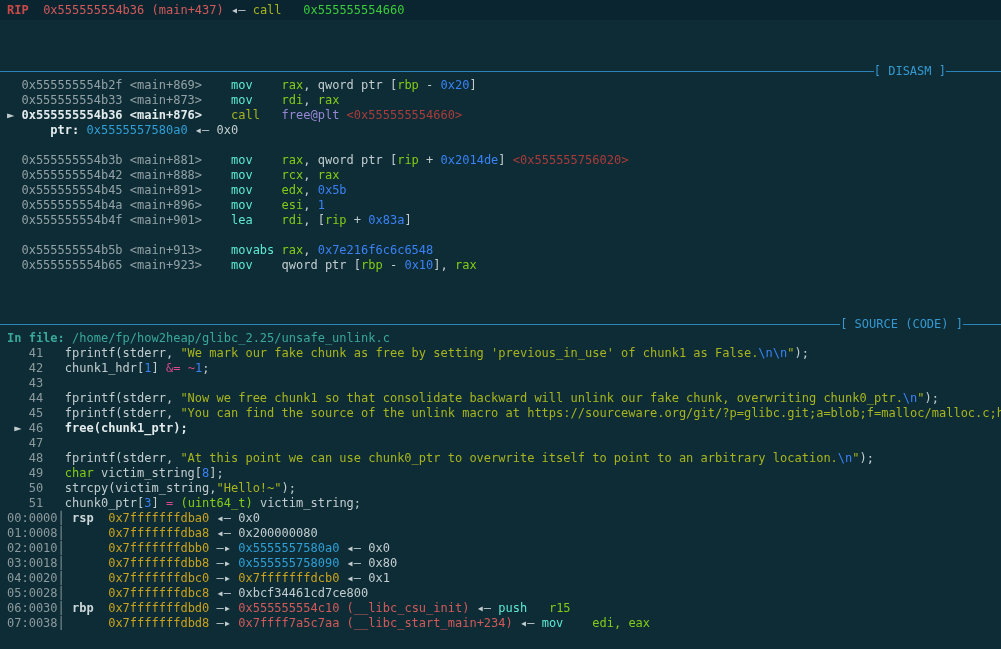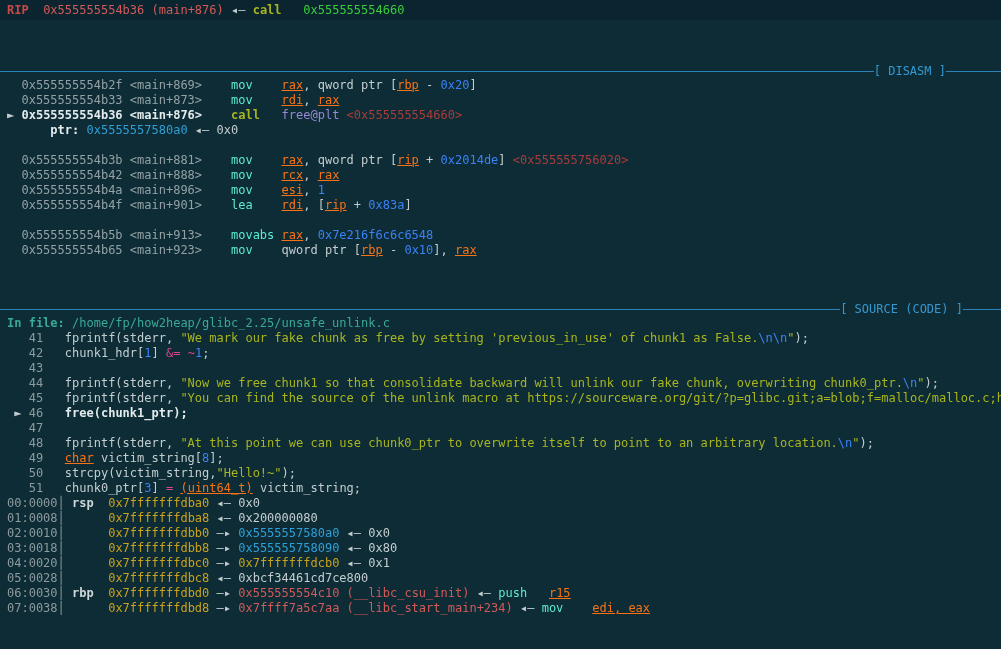--- a/index.html
+++ b/index.html
@@ -9,23 +9,23 @@
     font-family:"DejaVu Sans Mono",monospace;font-size:12px;line-height:15px;
   }
   .tl{min-height:15px;height:15px;white-space:pre;padding-left:7px;}
   .topbar{height:20px;background:#0b2530;display:flex;align-items:center;}
   .topbar .tl{height:20px;line-height:20px;}
   
   .t  {color:#c3cdd0;}
   .a  {color:#93a1a6;}
   .ln {color:#8d9a9e;}
   .m  {color:#5eead4;}
-  .mb {color:#a8b51e;font-weight:bold;margin-top:40px;}
+  .mb {color:#a8b51e;font-weight:normal;margin-top:40px;}
   .str{color:#a8b51e;}
-  .r  {color:#f97316;text-decoration:underline;}
+  .r  {color:#84cc16;}
   .n  {color:#3b82f6;}
   .s  {color:#9887d4;}
   .dr {color:#ab3b3b;}
   .rd {color:#d25a5a;}
   .rb {color:#c94848;font-weight:bold;}
   .g  {color:#3acc3a;}
   .gd {color:#c9a21e;}
   .b  {color:#2f9fd6;}
   .tl2{color:#3aa89b;}
   .tlb{color:#3aa89b;font-weight:bold;}
@@ -48,34 +48,35 @@
   .prompt{color:#d14f10;font-weight:bold;padding-left:7px;}
   .cursor{display:inline-block;width:8px;height:16px;background:#a6aeac;margin-left:1px;vertical-align:middle;}
   .watermark{font-family:Liberation Serif, serif;font-size:11px;color:#eef3f4;padding-right:28px;}
 </style>
 </head>
 <body>
 
 <div class="screen">
 
   <div class="topbar">
-      <div class="tl"><span class="rb">RIP</span><span class="t">  </span><span class="rd">0x555555554b36 (main+876)</span><span class="t"> ◂— </span><span class="mb">call</span><span class="t">   </span><span class="g">0x555555554660</span></div>
+      <div class="tl"><span class="rb">RIP</span><span class="t">  </span><span class="rd">0x555555554b36 (main+437)</span><span class="t"> ◂— </span><span class="mb">call</span><span class="t">   </span><span class="g">0x555555554660</span></div>
     </div>
 
   <div class="sep" id="sep-disasm">
     <span class="rule head"></span><span class="lbl">[ DISASM ]</span><span class="rule tail"></span>
   </div>
   <div class="panel">
       <div class="tl"><span class="a">  0x555555554b2f &lt;main+869&gt;    </span><span class="m">mov    </span><span class="r">rax</span><span class="t">, qword ptr [</span><span class="r">rbp</span><span class="t"> - </span><span class="n">0x20</span><span class="t">]</span></div>
       <div class="tl"><span class="a">  0x555555554b33 &lt;main+873&gt;    </span><span class="m">mov    </span><span class="r">rdi</span><span class="t">, </span><span class="r">rax</span></div>
       <div class="tl"><span class="t">► </span><span class="w">0x555555554b36 &lt;main+876&gt;</span><span class="t">    </span><span class="mb">call   </span><span class="s">free@plt</span><span class="t"> </span><span class="dr">&lt;0x555555554660&gt;</span></div>
       <div class="tl"><span class="t">      </span><span class="w">ptr: </span><span class="b">0x5555557580a0</span><span class="t"> ◂— 0x0</span></div>
       <div class="tl"></div>
       <div class="tl"><span class="a">  0x555555554b3b &lt;main+881&gt;    </span><span class="m">mov    </span><span class="r">rax</span><span class="t">, qword ptr [</span><span class="r">rip</span><span class="t"> + </span><span class="n">0x2014de</span><span class="t">] </span><span class="dr">&lt;0x555555756020&gt;</span></div>
       <div class="tl"><span class="a">  0x555555554b42 &lt;main+888&gt;    </span><span class="m">mov    </span><span class="r">rcx</span><span class="t">, </span><span class="r">rax</span></div>
+      <div class="tl"><span class="a">  0x555555554b45 &lt;main+891&gt;    </span><span class="m">mov    </span><span class="r">edx</span><span class="t">, </span><span class="n">0x5b</span></div>
       <div class="tl"><span class="a">  0x555555554b4a &lt;main+896&gt;    </span><span class="m">mov    </span><span class="r">esi</span><span class="t">, </span><span class="n">1</span></div>
       <div class="tl"><span class="a">  0x555555554b4f &lt;main+901&gt;    </span><span class="m">lea    </span><span class="r">rdi</span><span class="t">, [</span><span class="r">rip</span><span class="t"> + </span><span class="n">0x83a</span><span class="t">]</span></div>
       <div class="tl"></div>
       <div class="tl"><span class="a">  0x555555554b5b &lt;main+913&gt;    </span><span class="m">movabs </span><span class="r">rax</span><span class="t">, </span><span class="n">0x7e216f6c6c6548</span></div>
       <div class="tl"><span class="a">  0x555555554b65 &lt;main+923&gt;    </span><span class="m">mov    </span><span class="t">qword ptr [</span><span class="r">rbp</span><span class="t"> - </span><span class="n">0x10</span><span class="t">], </span><span class="r">rax</span></div>
     </div>
 
   <div class="sep" id="sep-source">
     <span class="rule head"></span><span class="lbl">[ SOURCE (CODE) ]</span><span class="rule tail"></span>
   </div>

